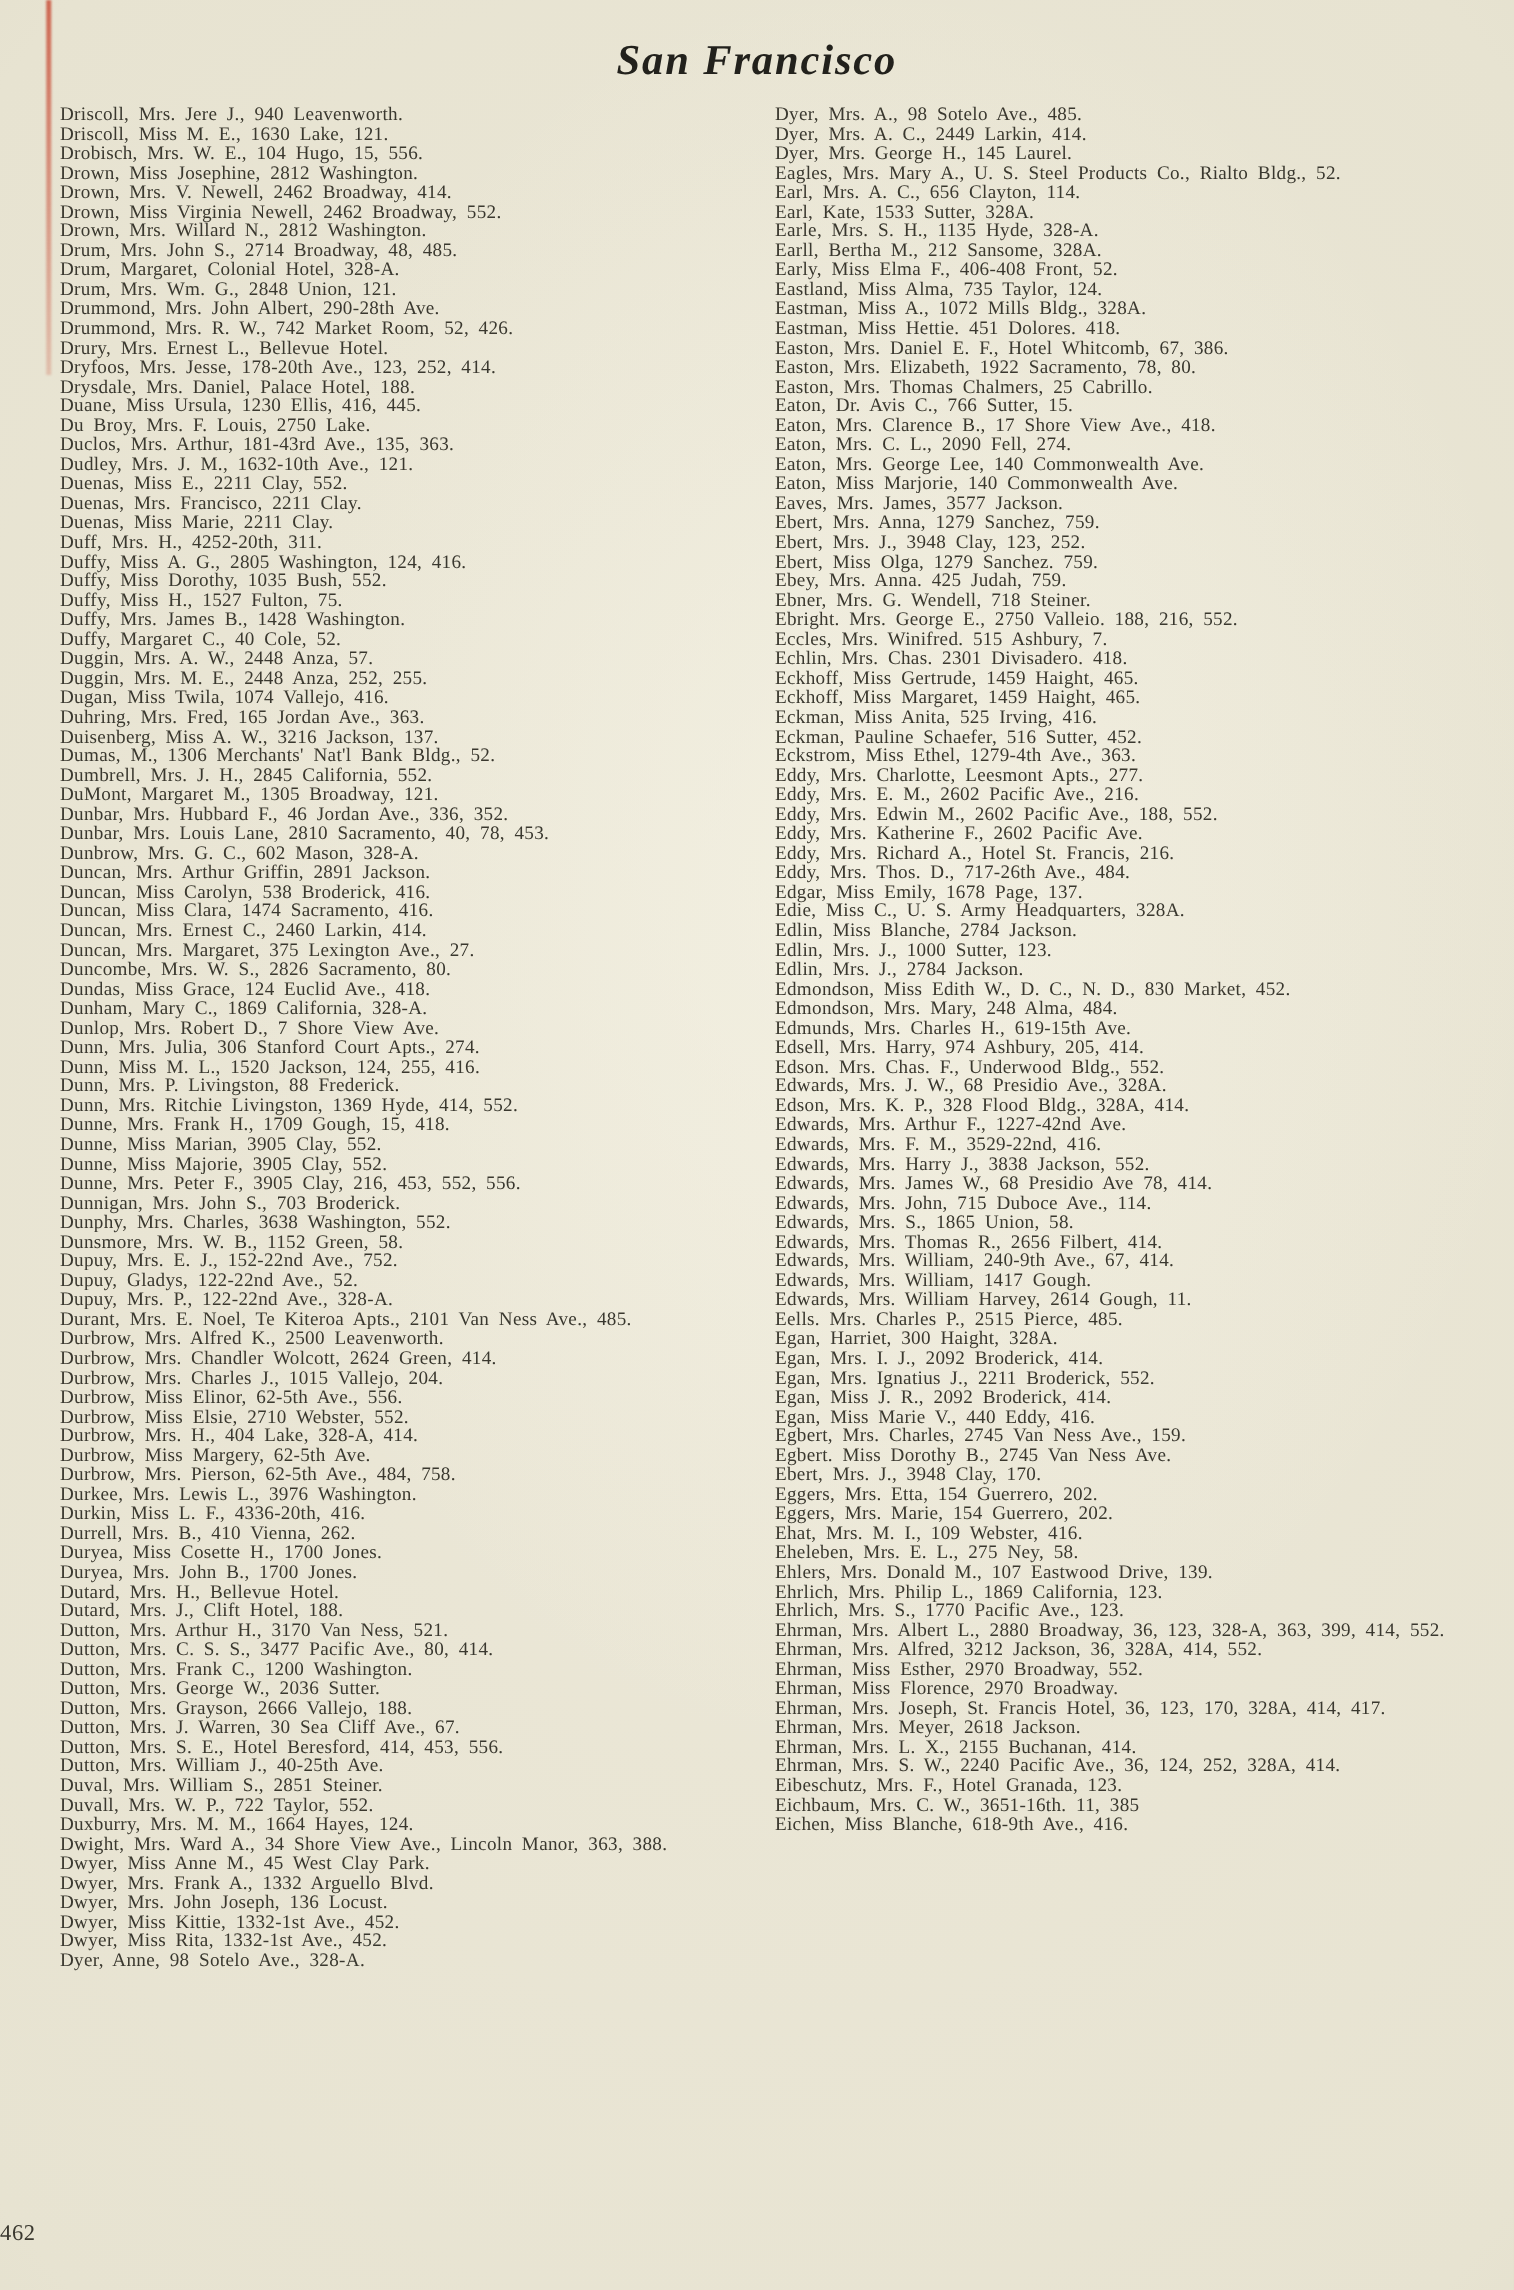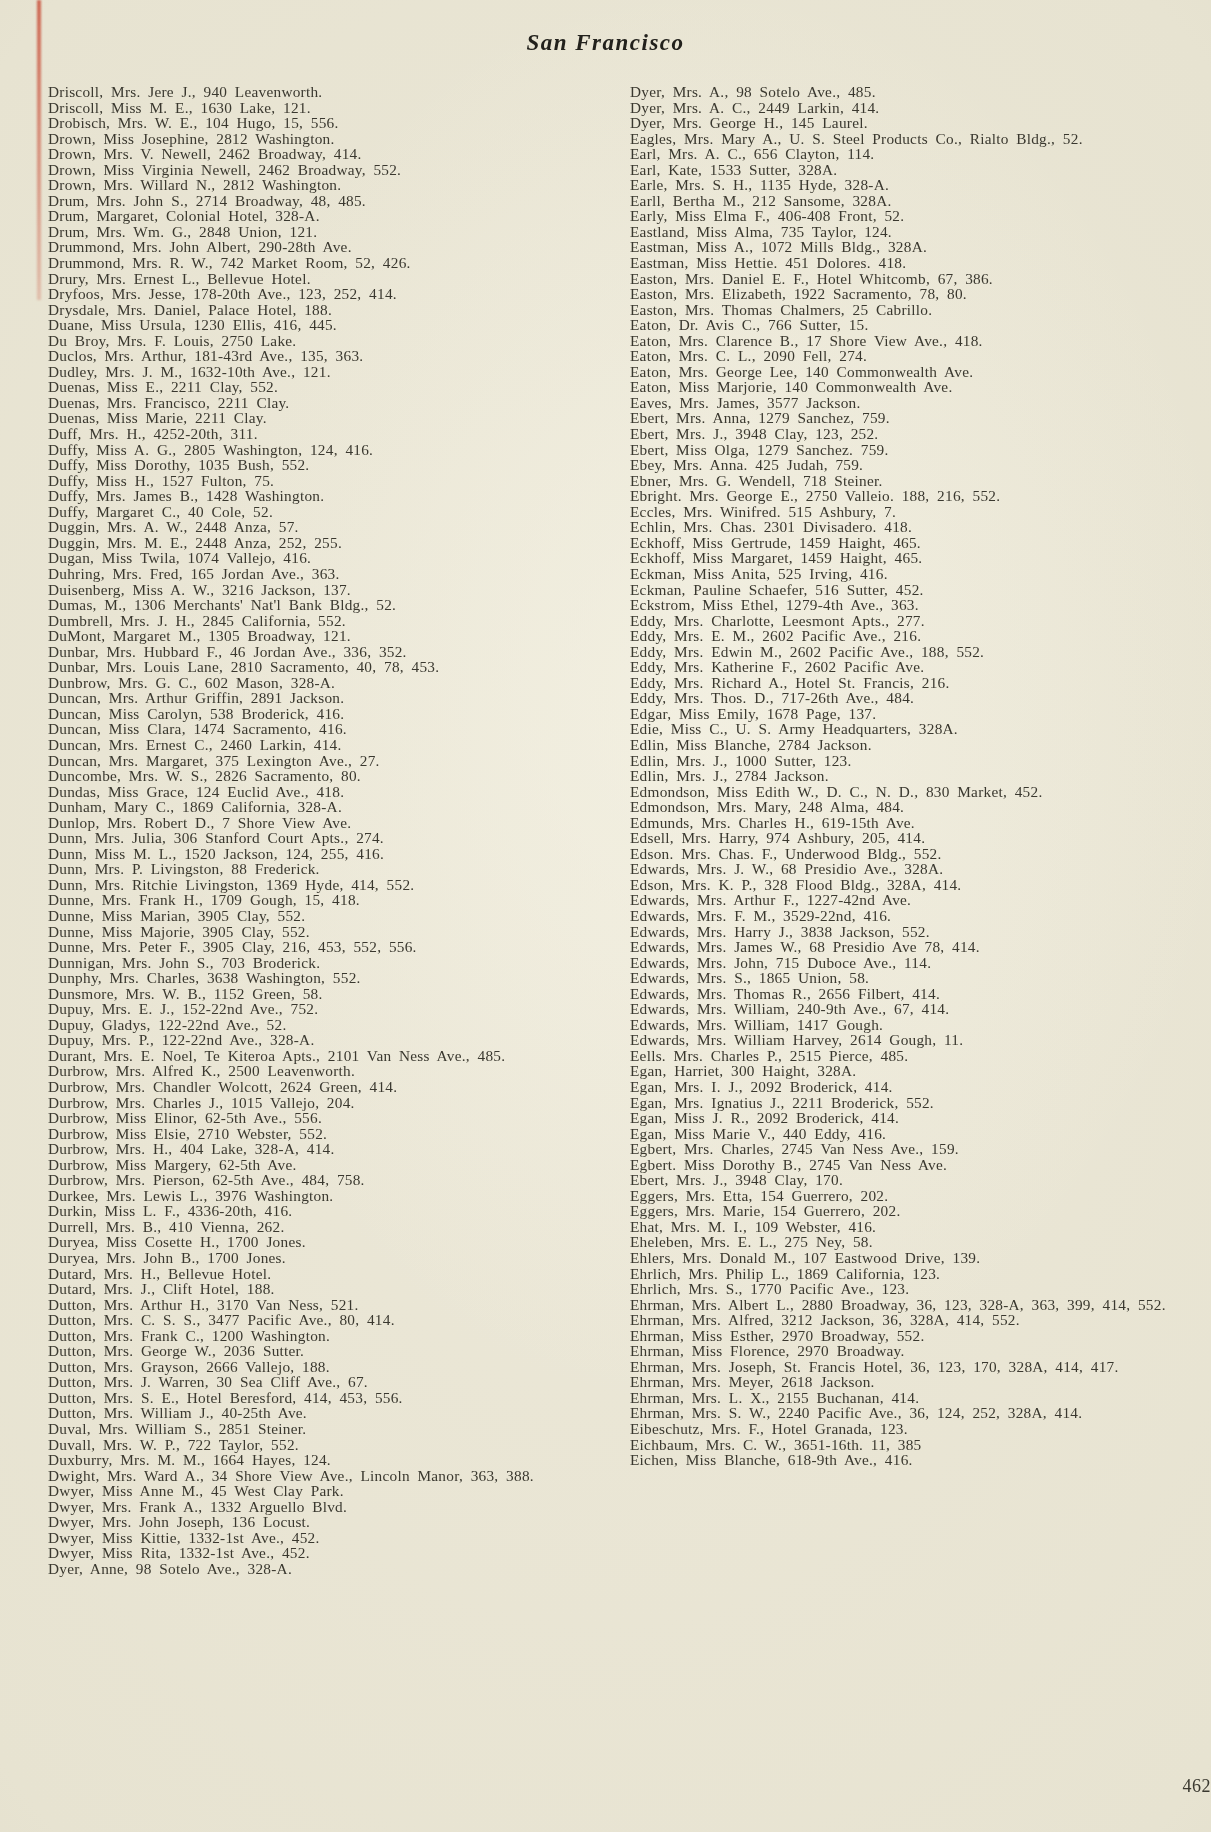--- a/index.html
+++ b/index.html
@@ -17,41 +17,41 @@
   }
   .page{position:absolute;inset:0;}
   .red-edge{
     position:absolute;left:37px;top:0;width:4px;height:300px;
     background:linear-gradient(to bottom, rgba(201,82,60,.85), rgba(201,82,60,.25));
     filter:blur(1px);
   }
   h1.header{
     margin:0;position:absolute;top:30px;left:0;width:1211px;
     text-align:center;
-    font-size:23px;font-weight:bold;font-style:italic;
+    font-size:34px;font-weight:bold;font-style:italic;
     letter-spacing:1.5px;color:#22211c;
   }
   .cols{
     position:absolute;top:84px;left:48px;width:1140px;
-    display:flex;gap:26px;
+    display:flex;gap:16px;
   }
   .col{width:556px;flex:0 0 556px;}
   .entry{
     margin:0;
     font-size:15.3px;
     line-height:15.55px;
     letter-spacing:.25px;
     word-spacing:3.6px;
     padding-left:2.6em;
     text-indent:-2.6em;
     color:#3a382f;
   }
   .pageno{
     position:absolute;top:1776px;left:0;width:1211px;
-    text-align:right;font-size:18px;color:#3a382f;letter-spacing:.5px;
+    text-align:left;font-size:18px;color:#3a382f;letter-spacing:.5px;
   }
 </style>
 </head>
 <body>
 
 <div class="page">
   <div class="red-edge"></div>
   <h1 class="header">San Francisco</h1>
   <div class="cols">
     <div class="col">

